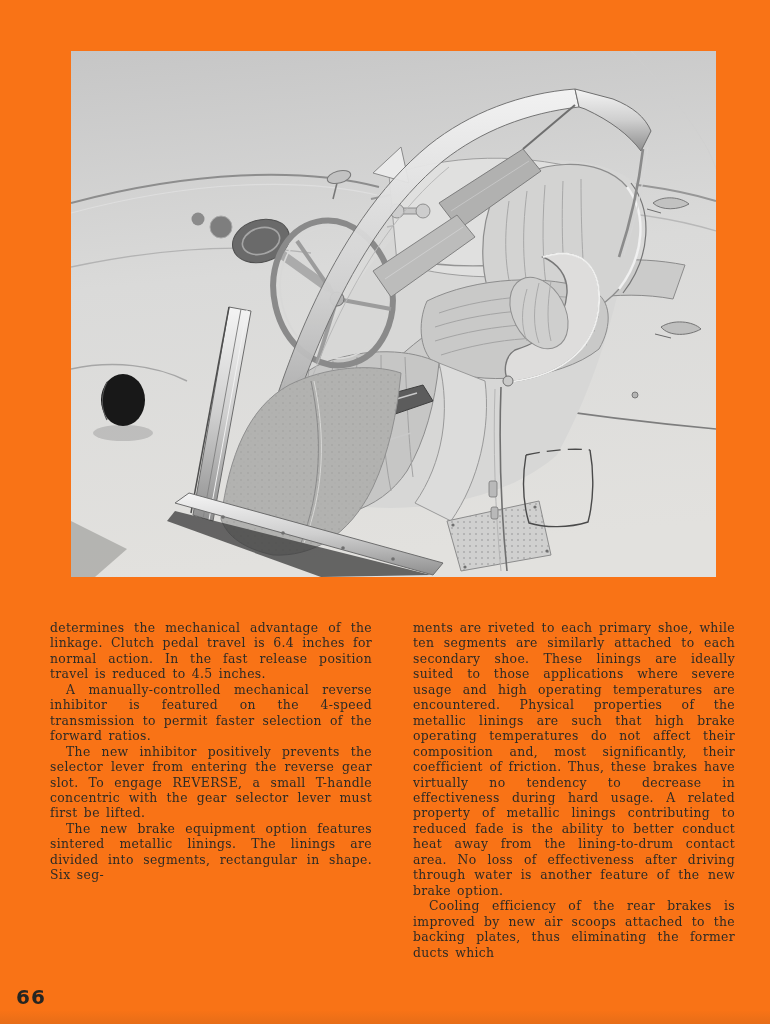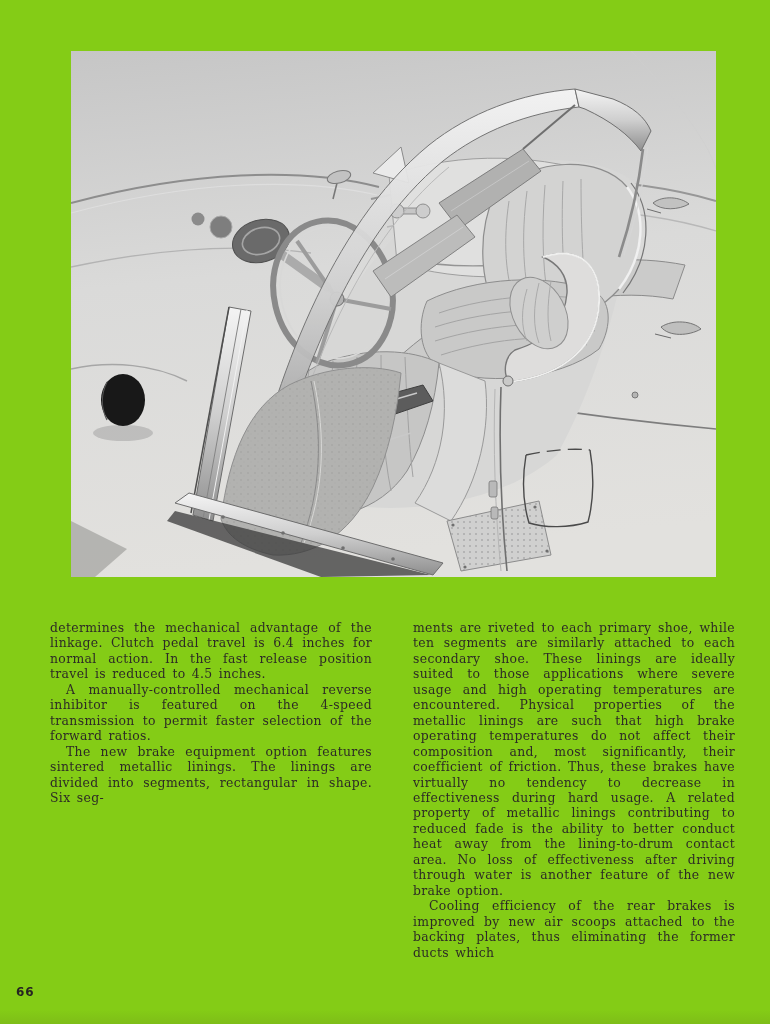--- a/index.html
+++ b/index.html
@@ -1,19 +1,19 @@
 <!DOCTYPE html>
 <html><head>
 <meta charset="utf-8">
 <style>
   html, body { margin: 0; padding: 0; background: #f1eee7; }
   .sheet {
     position: relative;
     width: 770px; height: 1024px;
-    background: #84cc16;
+    background: #f97316;
     overflow: hidden;
     font-family: "DejaVu Serif", serif;
   }
   .sheet::after {
     content: "";
     position: absolute; left: 0; right: 0; bottom: 0; height: 14px;
     background: linear-gradient(to bottom, rgba(70,60,40,0) 0%, rgba(70,60,40,0.10) 100%);
     pointer-events: none;
   }
   .photo {
@@ -33,21 +33,21 @@
     font-size: 12.4px; line-height: 15.45px;
     text-align: justify;
     letter-spacing: 0.35px;
     word-spacing: 2px;
     color: #2d2b26;
   }
   .col p.indent { text-indent: 16px; }
   .page-number {
     position: absolute; left: 16px; top: 985px;
     font-family: "DejaVu Sans", sans-serif;
-    font-weight: bold; font-size: 12px; letter-spacing: 1px;
+    font-weight: bold; font-size: 20px; letter-spacing: 1px;
     color: #262522;
   }
 </style>
 </head>
 <body>
 
 <div class="sheet">
 
   <figure class="photo">
     <svg viewBox="0 0 645 526" role="img" aria-label="Black-and-white cutaway illustration of a 1959 Corvette convertible cockpit seen from above: open windshield frame with sun visors, three-spoke steering wheel, instrument cluster, pleated bucket seats, open passenger door, floor mat and chrome door sill">
@@ -250,20 +250,21 @@
         <path d="M584,283 L600,287" stroke="#6a6a6a" stroke-width="1"></path>
         <circle cx="564" cy="344" r="3" fill="#b5b5b4" stroke="#6f6f6f" stroke-width="0.9"></circle>
       </g>
     </svg>
   </figure>
 
   <main class="article">
     <section class="col">
       <p>determines the mechanical advantage of the linkage. Clutch pedal travel is 6.4 inches for normal action. In the fast release position travel is reduced to 4.5 inches.</p>
       <p class="indent">A manually-controlled mechanical reverse inhibitor is featured on the 4-speed transmission to permit faster selection of the forward ratios.</p>
+      <p class="indent">The new inhibitor positively prevents the selector lever from entering the reverse gear slot. To engage REVERSE, a small T-handle concentric with the gear selector lever must first be lifted.</p>
       <p class="indent">The new brake equipment option features sintered metallic linings. The linings are divided into segments, rectangular in shape. Six seg-</p>
     </section>
     <section class="col">
       <p>ments are riveted to each primary shoe, while ten segments are similarly attached to each secondary shoe. These linings are ideally suited to those applications where severe usage and high operating temperatures are encountered. Physical properties of the metallic linings are such that high brake operating temperatures do not affect their composition and, most significantly, their coefficient of friction. Thus, these brakes have virtually no tendency to decrease in effectiveness during hard usage. A related property of metallic linings contributing to reduced fade is the ability to better conduct heat away from the lining-to-drum contact area. No loss of effectiveness after driving through water is another feature of the new brake option.</p>
       <p class="indent">Cooling efficiency of the rear brakes is improved by new air scoops attached to the backing plates, thus eliminating the former ducts which</p>
     </section>
   </main>
 
   <div class="page-number">66</div>
 

